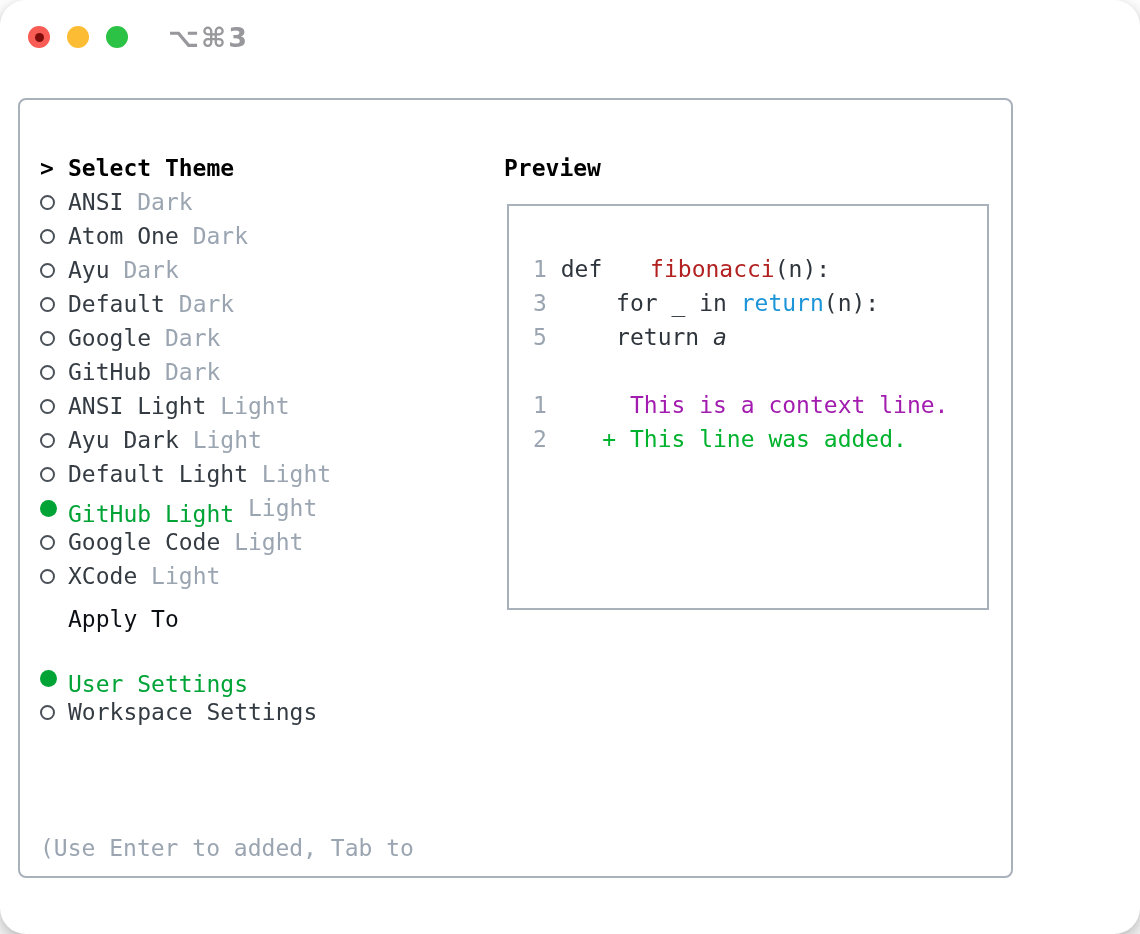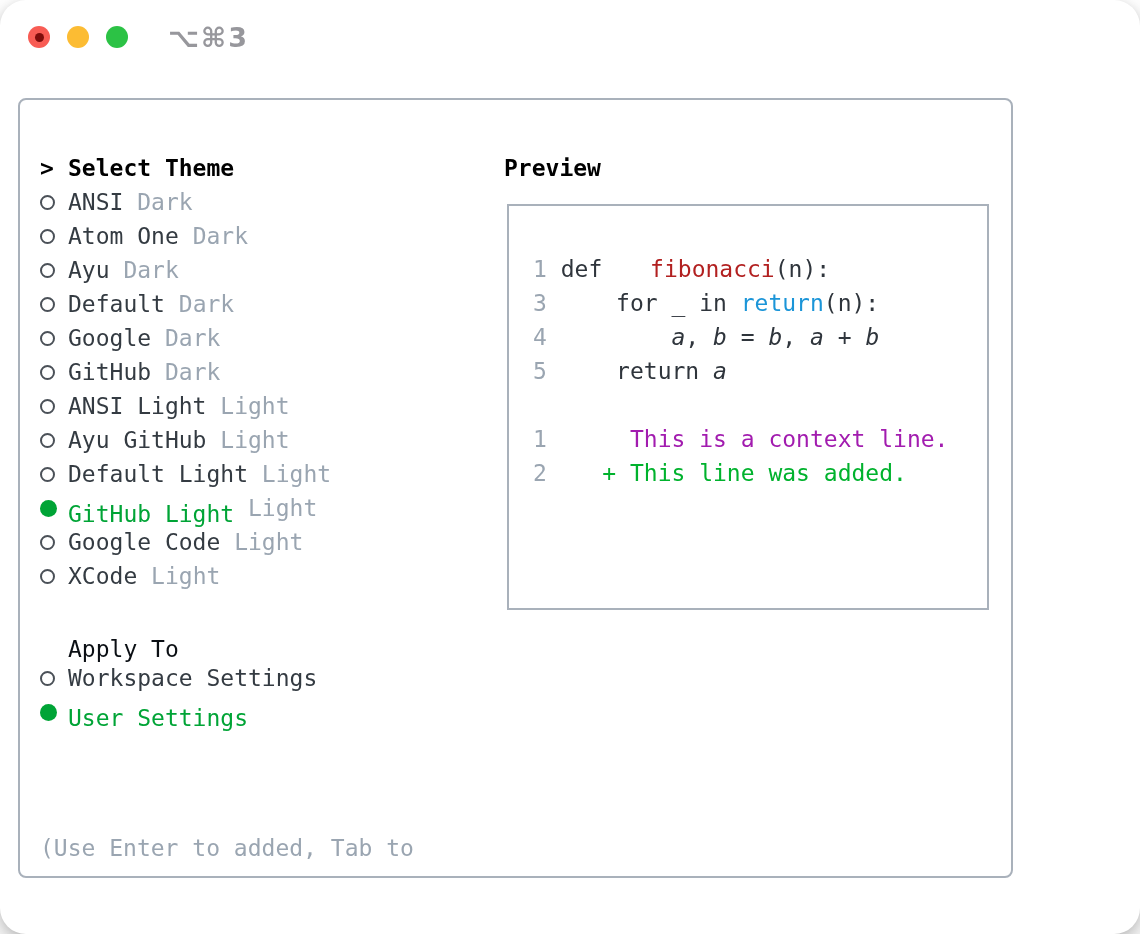--- a/index.html
+++ b/index.html
@@ -27,21 +27,21 @@
   .row{display:flex;align-items:center;height:34px;font-size:23px;color:#343b42;white-space:pre;}
   .marker{width:28px;flex:0 0 28px;display:flex;align-items:center;}
   .ring{width:15px;height:15px;border:2px solid #4b5158;border-radius:50%;}
   .dot{width:17px;height:17px;border-radius:50%;background:var(--green,#00a436);}
   .caret{font-weight:bold;color:#000000;font-size:23px;}
   .sfx{color:#9aa5b1;}
   .sel{color:var(--green,#00a436);margin-top:12px;}
   .head{font-weight:bold;color:#000000;}
   #theme-head{position:absolute;left:20px;top:51px;}
   #theme-list{position:absolute;left:20px;top:85px;text-align:center;}
-  #apply-head{position:absolute;left:20px;top:532px;}
+  #apply-head{position:absolute;left:20px;top:502px;}
   #apply-list{position:absolute;left:20px;top:561px;}
   #hint{position:absolute;left:20px;top:663px;color:#9aa5b1;font-size:23px;line-height:34px;white-space:pre;}
   
   #preview-head{position:absolute;left:484px;top:51px;}
   #preview-box{
     position:absolute;left:487px;top:104px;width:482px;height:406px;
     border:2px solid #a9b1bb;background:#ffffff;padding:46px 0 0 24px;overflow:hidden;
   }
   .code-line{height:34px;line-height:34px;font-size:23px;white-space:pre;}
   .ln{color:#9aa5b1;}
@@ -74,50 +74,49 @@
     </div>
 
     <div id="theme-list">
         <div class="row"><span class="marker"><span class="ring"></span></span><span>ANSI</span><span class="sfx"> Dark</span></div>
         <div class="row"><span class="marker"><span class="ring"></span></span><span>Atom One</span><span class="sfx"> Dark</span></div>
         <div class="row"><span class="marker"><span class="ring"></span></span><span>Ayu</span><span class="sfx"> Dark</span></div>
         <div class="row"><span class="marker"><span class="ring"></span></span><span>Default</span><span class="sfx"> Dark</span></div>
         <div class="row"><span class="marker"><span class="ring"></span></span><span>Google</span><span class="sfx"> Dark</span></div>
         <div class="row"><span class="marker"><span class="ring"></span></span><span>GitHub</span><span class="sfx"> Dark</span></div>
         <div class="row"><span class="marker"><span class="ring"></span></span><span>ANSI Light</span><span class="sfx"> Light</span></div>
-        <div class="row"><span class="marker"><span class="ring"></span></span><span>Ayu GitHub</span><span class="sfx"> Light</span></div>
+        <div class="row"><span class="marker"><span class="ring"></span></span><span>Ayu Dark</span><span class="sfx"> Light</span></div>
         <div class="row"><span class="marker"><span class="ring"></span></span><span>Default Light</span><span class="sfx"> Light</span></div>
         <div class="row"><span class="marker"><span class="dot"></span></span><span class="sel">GitHub Light</span><span class="sfx"> Light</span></div>
         <div class="row"><span class="marker"><span class="ring"></span></span><span>Google Code</span><span class="sfx"> Light</span></div>
         <div class="row"><span class="marker"><span class="ring"></span></span><span>XCode</span><span class="sfx"> Light</span></div>
       </div>
 
     <div class="row" id="apply-head">
       <span class="marker"></span>
       <span style="color:#0b0f14;">Apply To</span>
     </div>
 
     <div id="apply-list">
+        <div class="row"><span class="marker"><span class="dot"></span></span><span class="sel">User Settings</span></div>
         <div class="row"><span class="marker"><span class="ring"></span></span><span>Workspace Settings</span></div>
-        <div class="row"><span class="marker"><span class="dot"></span></span><span class="sel">User Settings</span></div>
       </div>
 
     <div id="hint">
       <div>(Use Enter to added, Tab to</div>
       <div>change focus)</div>
     </div>
 
     <div class="row" id="preview-head">
       <span class="head">Preview</span>
     </div>
 
     <div id="preview-box">
         <div class="code-line"><span class="ln">1 </span><span class="code">def </span><span class="func">fibonacci</span><span class="code">(n):</span></div>
         <div class="code-line"><span class="ln">3 </span><span class="code">    for _ in </span><span class="builtin">return</span><span class="code">(n):</span></div>
-        <div class="code-line"><span class="ln">4 </span><span class="code">        </span><span class="var">a</span><span class="code">, </span><span class="var">b</span><span class="code"> = </span><span class="var">b</span><span class="code">, </span><span class="var">a</span><span class="code"> + </span><span class="var">b</span></div>
         <div class="code-line"><span class="ln">5 </span><span class="code">    return </span><span class="var">a</span></div>
         <div class="code-line"></div>
         <div class="code-line"><span class="ln">1</span><span class="context">      This is a context line.</span></div>
         <div class="code-line"><span class="ln">2</span><span class="added">    + This line was added.</span></div>
       </div>
 
   </div>
 </div>
 
 </body></html>

